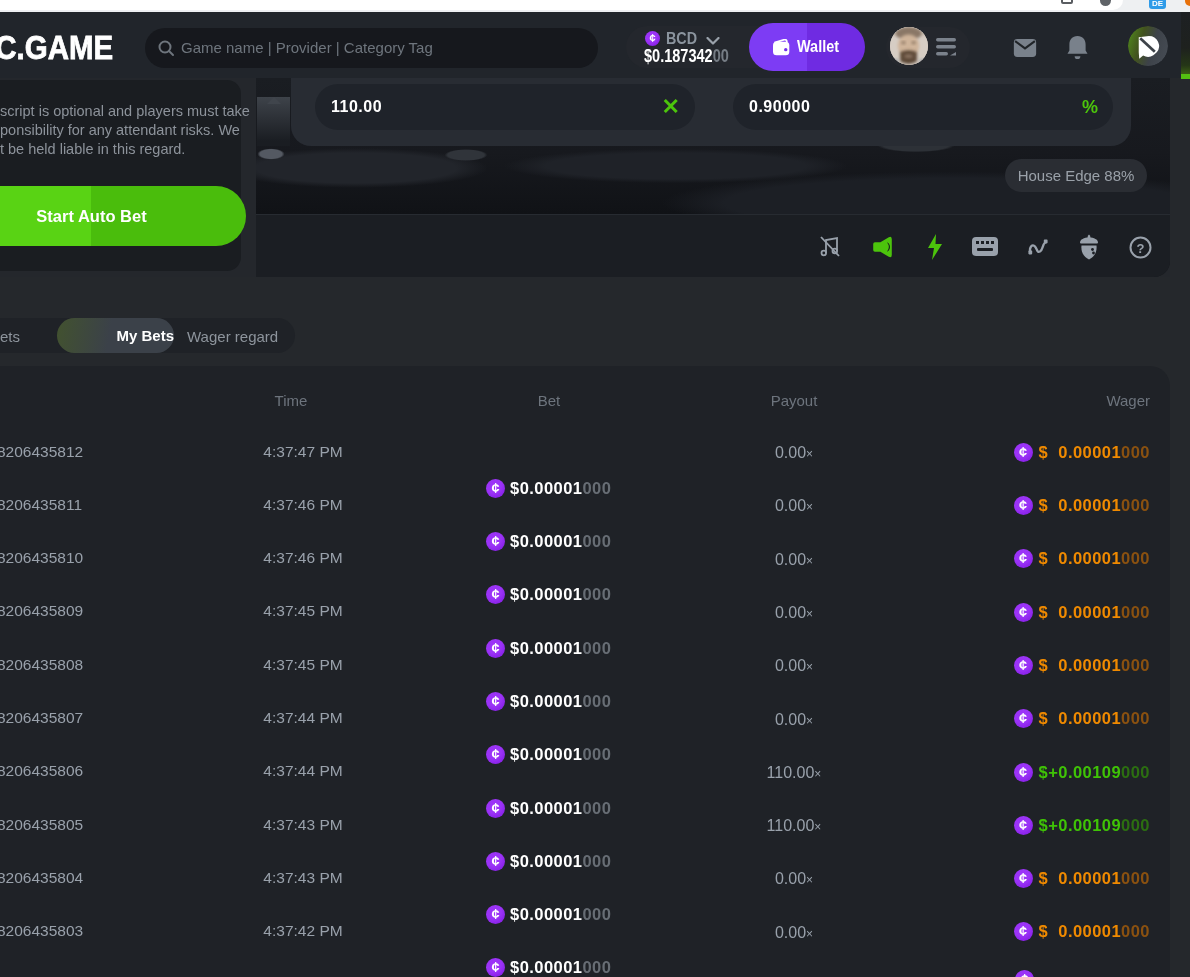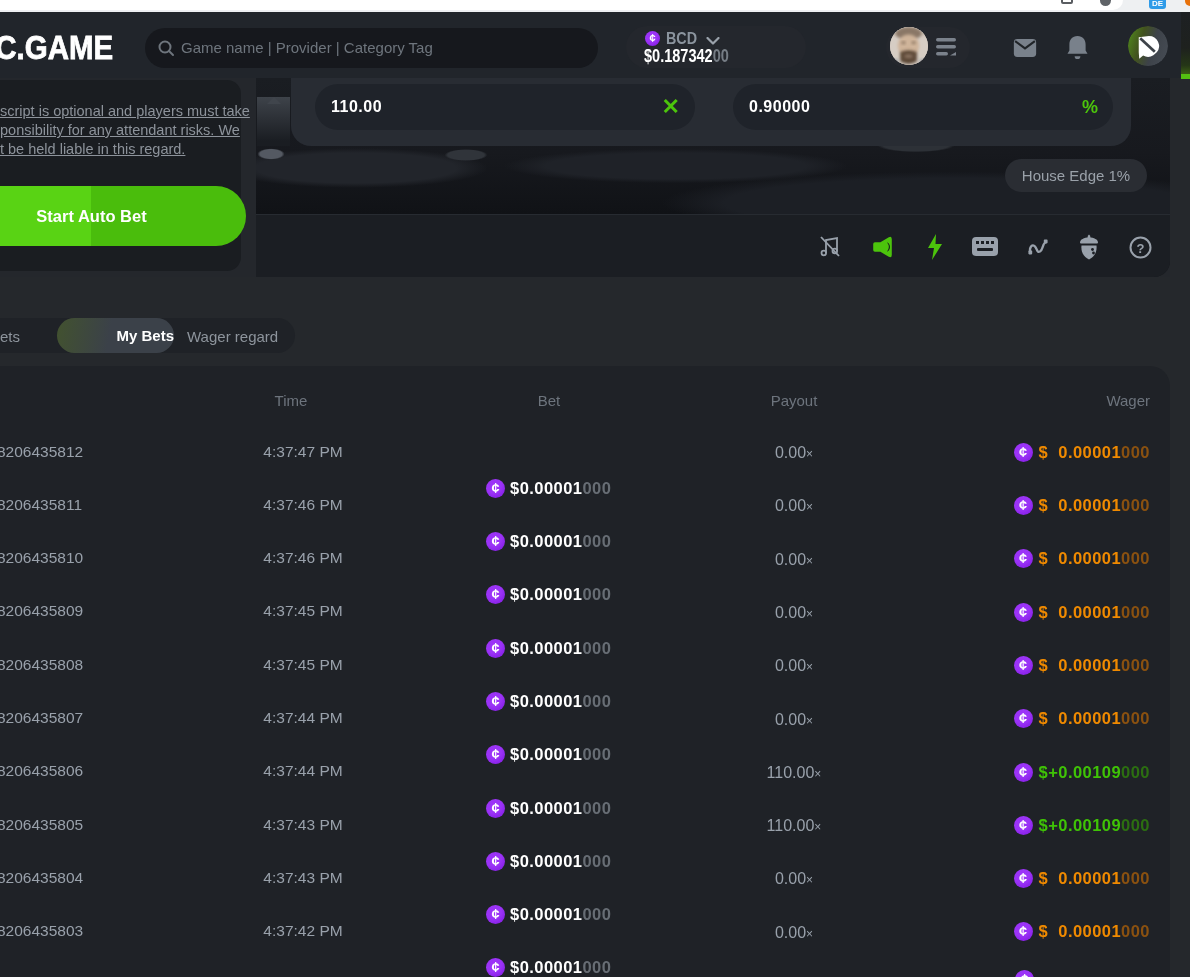--- a/index.html
+++ b/index.html
@@ -50,21 +50,21 @@
 .ginput { position:absolute; top:6px; width:380px; height:46px; background:#1f232a; border-radius:23px; color:#fff; font-size:16px; font-weight:bold; }
 #inp1 { left:24px; }
 #inp2 { left:442px; }
 .ginput .val { position:absolute; left:16px; top:14px; letter-spacing:0.5px; }
 .ginput .sym { position:absolute; right:15px; top:13px; color:#4cc40c; font-weight:bold; font-size:18px; }
 #hedge { left:749px; top:81px; width:142px; height:33px; background:#2a2d33; border-radius:17px; color:#9aa1a9; font-size:15px; text-align:center; line-height:33px; }
 #toolbar { left:0; top:136px; width:914px; height:63px; background:#1b1e23; border-top:1px solid #272b31; }
 
 
 #ltextarea { left:0; top:1.5px; width:261px; height:191px; background:#1a1d21; border-radius:14px; }
-#ltext { left:20px; top:24px; width:260px; color:#8d939b; font-size:14.5px; line-height:19px;text-decoration:underline; }
+#ltext { left:20px; top:24px; width:260px; color:#8d939b; font-size:14.5px; line-height:19px; }
 #startbtn { left:-43px; top:108px; width:309px; height:60px; border-radius:30px; background:linear-gradient(90deg,#59d314 0 50%,#4abd0c 50% 100%); color:#fff; font-weight:bold; font-size:16.5px; text-align:center; line-height:60px; }
 
 
 #tabbar { left:-30px; top:318px; width:325px; height:35px; background:#1f2227; border-radius:18px; }
 #tabets { left:0px; top:328px; color:#8d949c; font-size:15px; }
 #tabmy { left:57px; top:318px; width:117px; height:35px; border-radius:18px; background:linear-gradient(100deg,#42522f 0%,#3b4149 45%,#3b4149 100%); color:#fff; font-weight:bold; font-size:15px; text-align:right; line-height:35px; }
 #tabwager { left:187px; top:328px; color:#8d949c; font-size:15px; }
 
 
 #tablepanel { left:-30px; top:366px; width:1200px; height:660px; background:#1f2227; border-radius:20px; }
@@ -100,20 +100,28 @@
         </svg>
       <span class="ph">Game name | Provider | Category Tag</span>
     </div>
     <div class="abs" id="balw"></div>
     <div class="abs coin" style="left:645px; top:19px; width:15px; height:15px; font-size:11px; line-height:15px;">¢</div>
     <div class="abs" style="left:666px; top:17px; color:#8b949e; font-weight:bold; font-size:16.5px; transform:scaleX(0.87); transform-origin:left center;">BCD</div>
     <svg class="abs" style="left:706px; top:25px" width="14" height="8" viewBox="0 0 14 8">
         <path d="M1.5 1 L7 6.5 L12.5 1" fill="none" stroke="#9aa2ab" stroke-width="2.2" stroke-linecap="round" stroke-linejoin="round"></path>
       </svg>
     <div class="abs" style="left:644px; top:34px; color:#fff; font-weight:bold; font-size:17.5px; transform:scaleX(0.83); transform-origin:left center;">$0.187342<span style="color:#767d85">00</span></div>
+    <div class="abs" id="wallet">
+      <svg class="abs" style="left:23px;top:16px" width="19" height="17" viewBox="0 0 26 24">
+          <path d="M3 5 L17 1 Q20 0.4 20.5 3.4 L21 5" fill="none" stroke="#fff" stroke-width="2.6"></path>
+          <rect x="1" y="4" width="23" height="19" rx="5" fill="#fff"></rect>
+          <circle cx="19" cy="15" r="2.4" fill="#7430ea"></circle>
+        </svg>
+      <span>Wallet</span>
+    </div>
     <div class="abs" id="avpill"></div>
     <div class="abs" id="avatar">
       <svg width="38" height="38" viewBox="0 0 41 41">
         <defs>
             <filter id="bl" x="-30%" y="-30%" width="160%" height="160%">
               <feGaussianBlur stdDeviation="1.6"></feGaussianBlur>
             </filter>
           </defs>
         <rect x="0" y="0" width="41" height="41" fill="#d6cdc4"></rect>
         <rect x="0" y="0" width="41" height="9" fill="#c3b8ac" filter="url(#bl)"></rect>
@@ -167,21 +175,21 @@
       <div class="abs" id="inpanel">
         <div class="ginput" id="inp1">
             <span class="val">110.00</span>
             <span class="sym" style="font-size:22px; top:10px;">✕</span>
           </div>
         <div class="ginput" id="inp2">
             <span class="val">0.90000</span>
             <span class="sym">%</span>
           </div>
       </div>
-      <div class="abs" id="hedge">House Edge 1%</div>
+      <div class="abs" id="hedge">House Edge 88%</div>
       <div class="abs" id="toolbar">
         <svg class="abs" style="left:562px;top:20px" width="24" height="24" viewBox="0 0 24 24">
             <g stroke="#99a1ab" stroke-width="1.8" fill="none">
               <path d="M8 18 L8 5 L19 3 L19 16"></path>
               <circle cx="5.8" cy="18" r="2.3"></circle>
               <circle cx="16.8" cy="16" r="2.3"></circle>
               <line x1="3" y1="2" x2="21" y2="21"></line>
             </g>
           </svg>
         <svg class="abs" style="left:616px;top:21px" width="24" height="22" viewBox="0 0 20 18">

